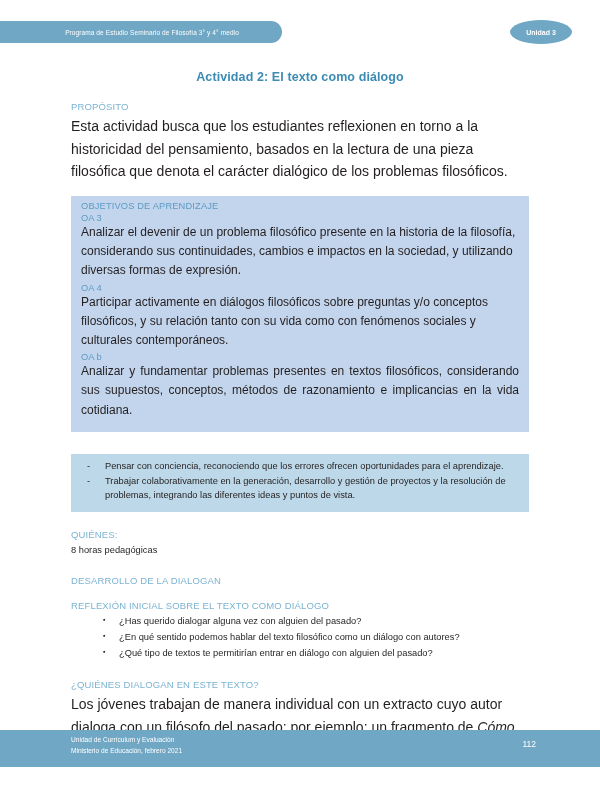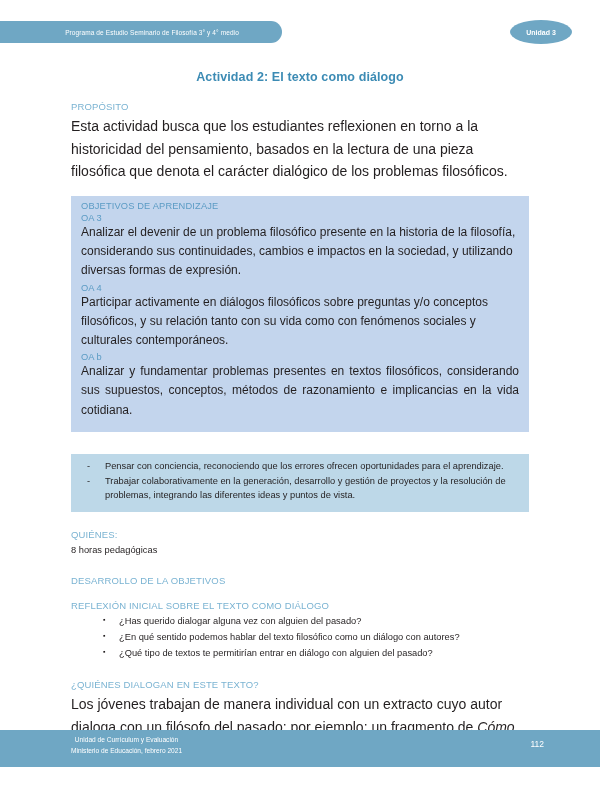--- a/index.html
+++ b/index.html
@@ -181,26 +181,25 @@
     position: absolute;
     left: 0;
     bottom: 33px;
     width: 600px;
     height: 37px;
     background: #6fa7c4;
   }
   .footer-inner {
     position: absolute;
     left: 71px;
-    right: 56px;
+    right: 64px;
     top: 5px;
     display: flex;
     justify-content: space-between;
     align-items: flex-start;
-    text-align: center;
   }
   .footer-left {
     color: #ffffff;
     font-size: 6.6px;
     line-height: 1.62;
   }
   .footer-page {
     color: #ffffff;
     font-size: 8.5px;
     padding-top: 4px;
@@ -246,21 +245,21 @@
       <li class="act-item">
         <span class="dash">-</span>
         <span>Trabajar colaborativamente en la generación, desarrollo y gestión de proyectos y la resolución de problemas, integrando las diferentes ideas y puntos de vista.</span>
       </li>
     </ul>
   </div>
 
   <div class="section-label">QUIÉNES:</div>
   <div class="dur-value">8 horas pedagógicas</div>
 
-  <div class="section-label">DESARROLLO DE LA OBJETIVOS</div>
+  <div class="section-label">DESARROLLO DE LA DIALOGAN</div>
 
   <div class="section-label tight">REFLEXIÓN INICIAL SOBRE EL TEXTO COMO DIÁLOGO</div>
   <ul class="q-list">
     <li class="q-item">
       <span class="sq">▪</span>
       <span>¿Has querido dialogar alguna vez con alguien del pasado?</span>
     </li>
     <li class="q-item">
       <span class="sq">▪</span>
       <span>¿En qué sentido podemos hablar del texto filosófico como un diálogo con autores?</span>

